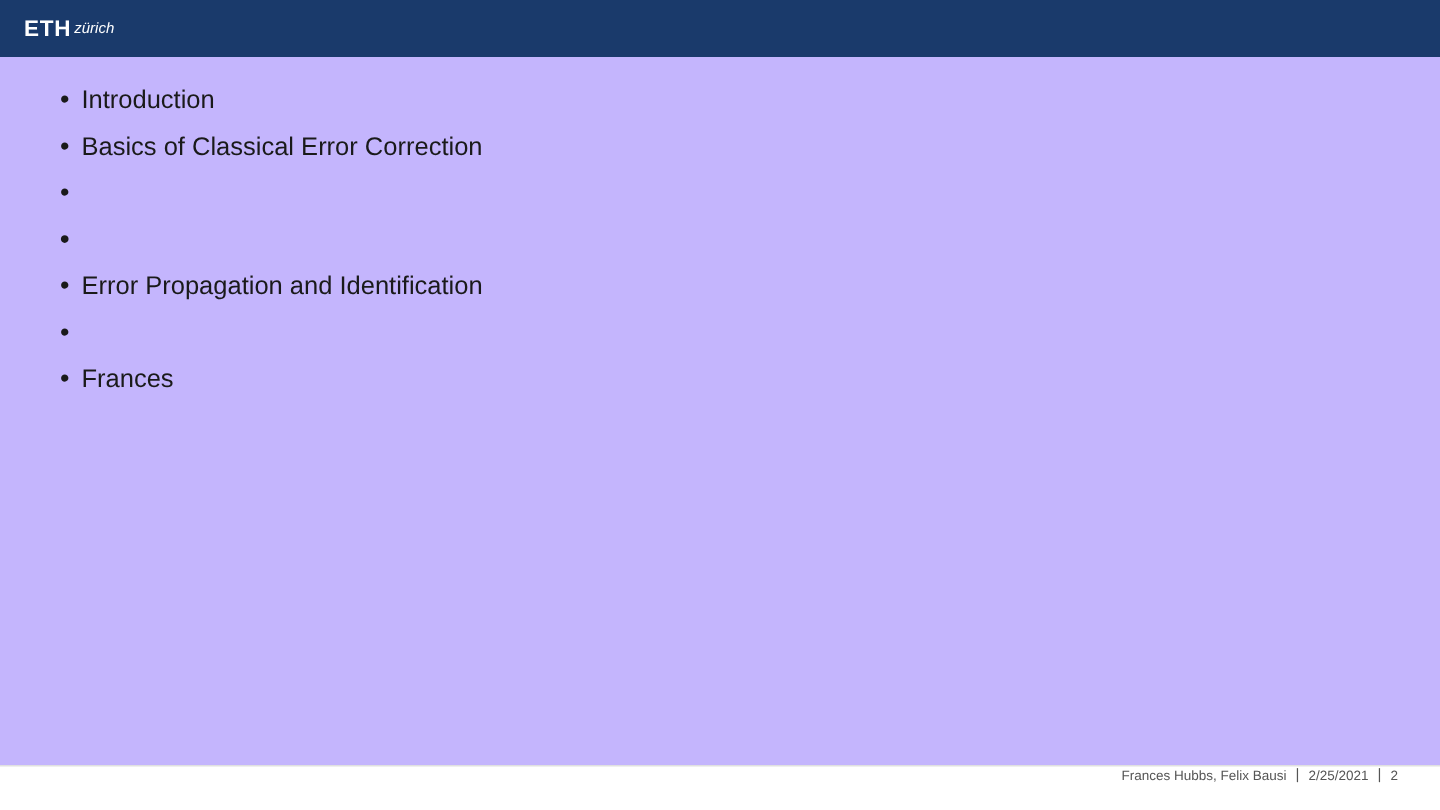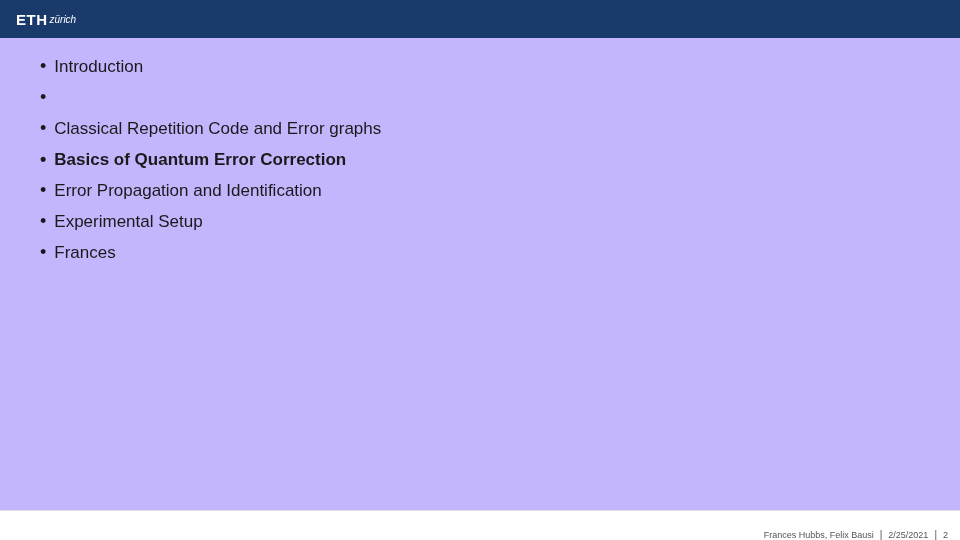--- a/index.html
+++ b/index.html
@@ -90,23 +90,23 @@
       font-size: 18px;
       flex-shrink: 0;
     }
 
     
     .footer {
       height: 30px;
       background: #ffffff;
       border-top: 1px solid #e0e0e0;
       display: flex;
-      align-items: flex-end;
+      align-items: flex-start;
       justify-content: flex-end;
-      padding: 0 12px;
+      padding: 0 28px;
       flex-shrink: 0;
     }
 
     .footer-text {
       font-size: 9px;
       color: #555555;
       display: flex;
       align-items: center;
       gap: 6px;
     }
@@ -137,36 +137,34 @@
 
 
     <ul class="outline-list">
 
     <li>
           <span class="bullet">•</span>
           <span>Introduction</span>
         </li>
         <li>
           <span class="bullet">•</span>
+          <span>Basics of Classical Error Correction</span>
         </li>
         <li>
           <span class="bullet">•</span>
-          <span>Classical Repetition Code and Error graphs</span>
         </li>
         <li class="highlight-item">
           <span class="bullet">•</span>
-          <span>Basics of Quantum Error Correction</span>
         </li>
         <li>
           <span class="bullet">•</span>
           <span>Error Propagation and Identification</span>
         </li>
         <li>
           <span class="bullet">•</span>
-          <span>Experimental Setup</span>
         </li>
         <li>
           <span class="bullet">•</span>
           <span>Frances</span>
         </li>
       </ul>
 
   </div>
 
   <div class="footer">

